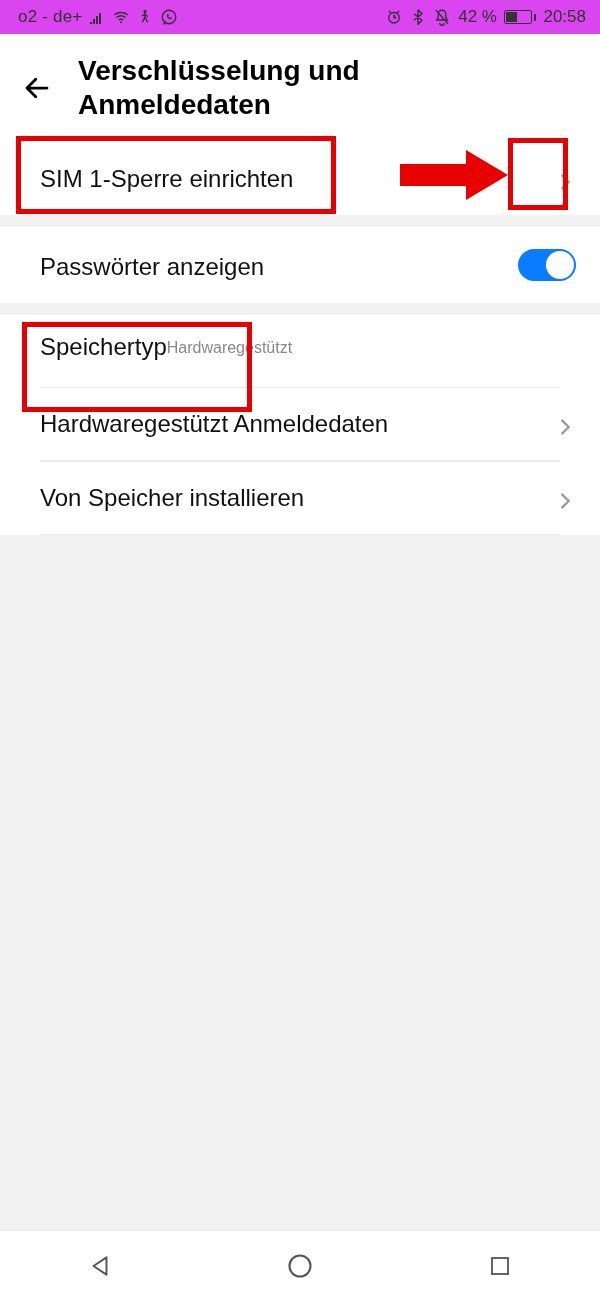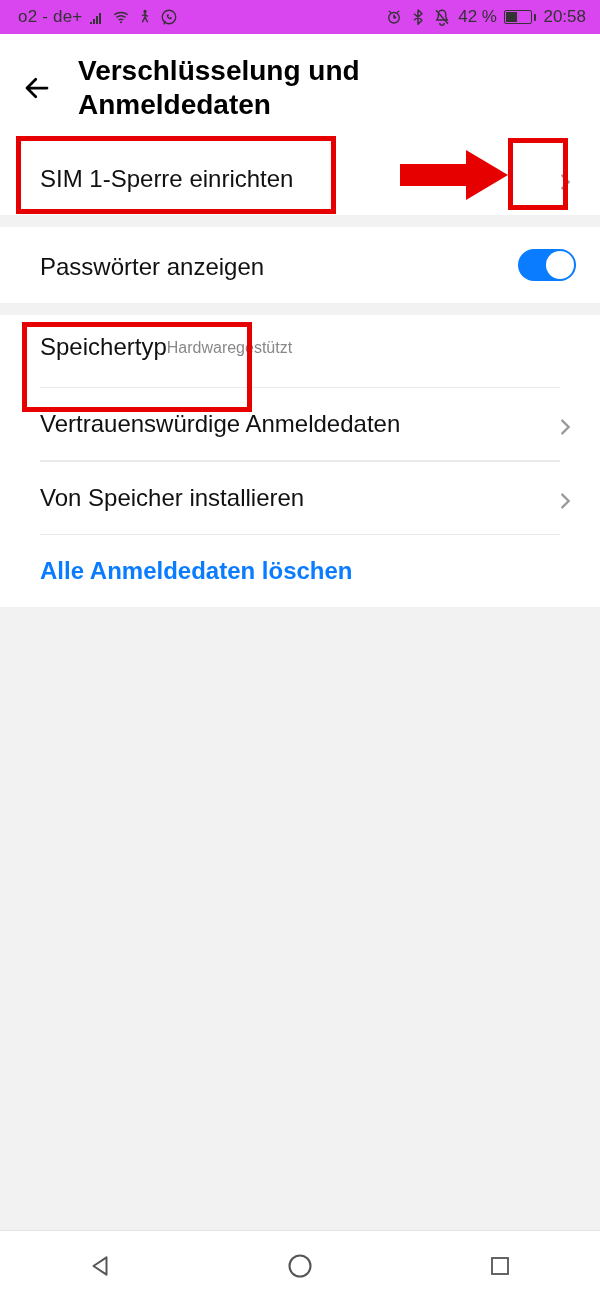--- a/index.html
+++ b/index.html
@@ -200,40 +200,37 @@
 <div class="group">
   <div class="row two-line">
     <div class="text">
       <span class="label">Speichertyp</span>
       <span class="sub">Hardwaregestützt</span>
     </div>
   </div>
   <div class="divider"></div>
 
   <div class="row">
-    <span class="label">Vertrauenswürdige Anmeldedaten</span>
+    <span class="label">Hardwaregestützt Anmeldedaten</span>
     <svg class="chevron" viewBox="0 0 24 24">
       <path fill="none" stroke="#999" stroke-width="2.5" stroke-linecap="round" d="M9 5l7 7-7 7"></path>
     </svg>
   </div>
   <div class="divider"></div>
 
   <div class="divider"></div>
 
   <div class="row">
     <span class="label">Von Speicher installieren</span>
     <svg class="chevron" viewBox="0 0 24 24">
       <path fill="none" stroke="#999" stroke-width="2.5" stroke-linecap="round" d="M9 5l7 7-7 7"></path>
     </svg>
   </div>
   <div class="divider"></div>
 
-  <div class="row link">
-    <span class="label">Alle Anmeldedaten löschen</span>
-  </div>
 </div>
 
 <div class="hl-box" style="left:16px; top:136px; width:320px; height:78px;"></div>
 <div class="hl-box" style="left:508px; top:138px; width:60px; height:72px;"></div>
 <svg class="arrow" style="left:400px; top:146px;" width="108" height="56" viewBox="0 0 108 56">
   <rect x="0" y="18" width="66" height="22" fill="#e60000"></rect>
   <polygon points="66,4 108,29 66,54" fill="#e60000"></polygon>
 </svg>
 <div class="hl-box" style="left:22px; top:322px; width:230px; height:90px;"></div>
 

